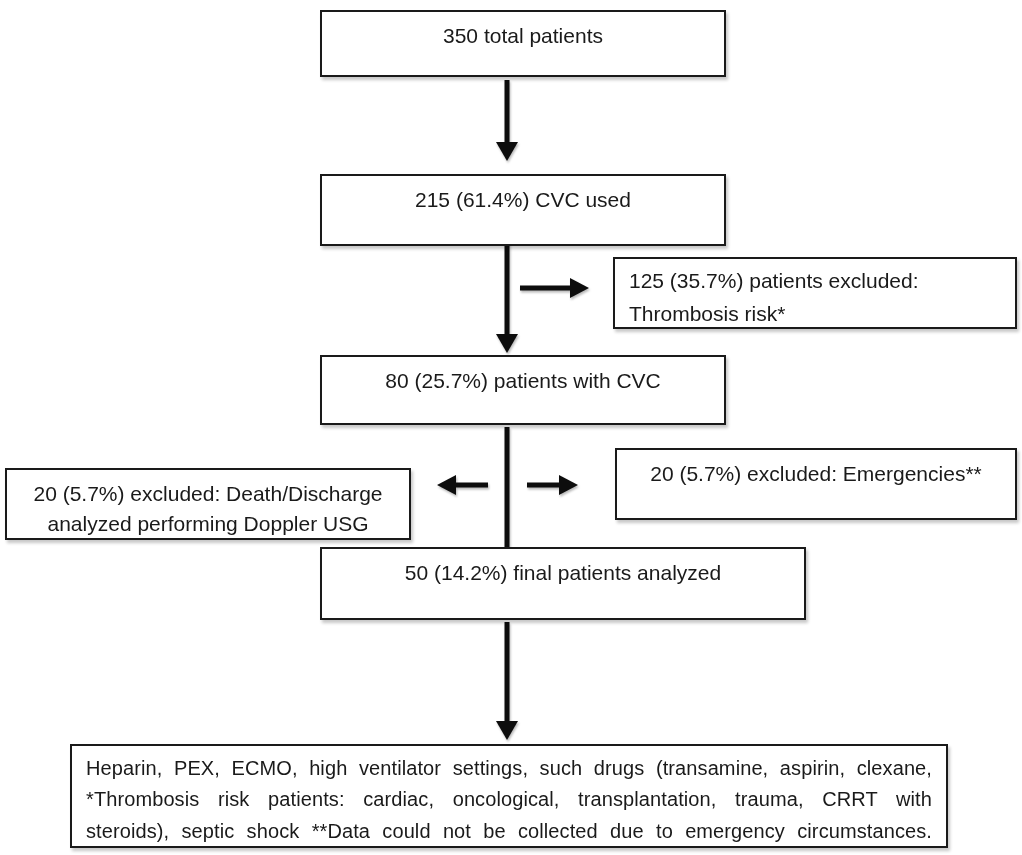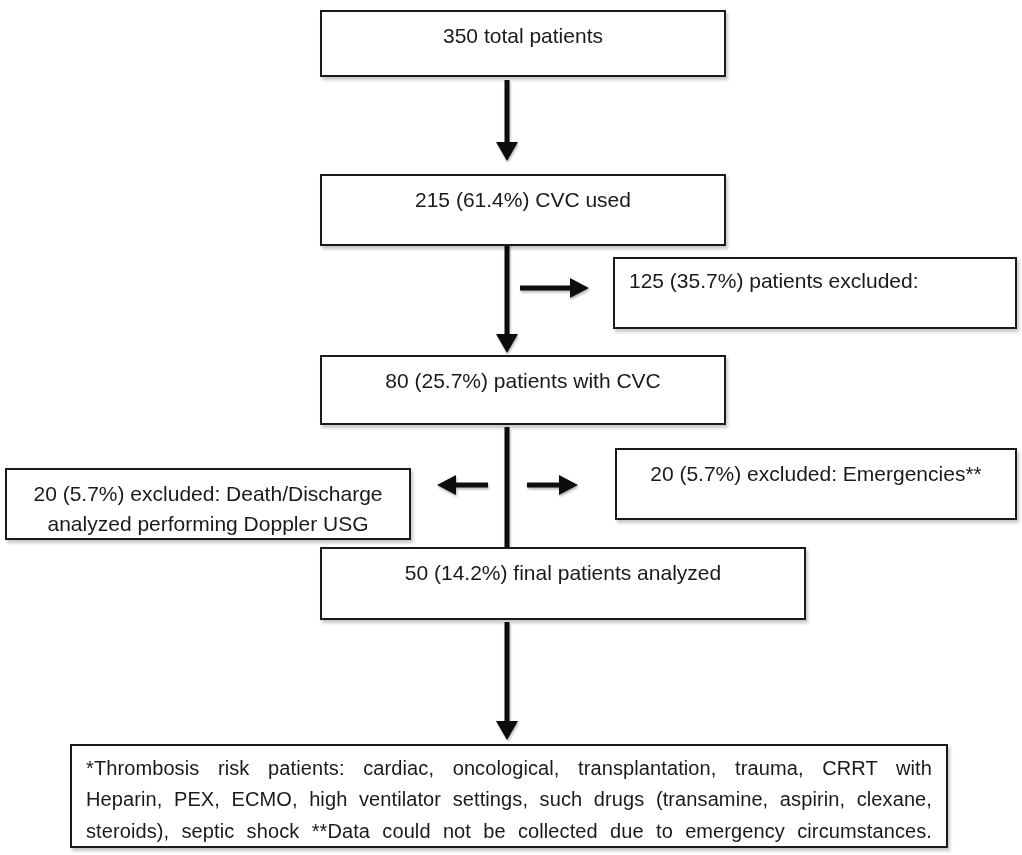--- a/index.html
+++ b/index.html
@@ -108,38 +108,39 @@
   <div class="box" id="box-total">
     <span>350 total patients</span>
   </div>
 
   <div class="box" id="box-cvc-used">
     <span>215 (61.4%) CVC used</span>
   </div>
 
   <div class="box left-align" id="box-excl-thrombosis">
     <div>125 (35.7%) patients excluded:</div>
+    <div>Thrombosis risk*</div>
   </div>
 
   <div class="box" id="box-patients-cvc">
     <span>80 (25.7%) patients with CVC</span>
   </div>
 
   <div class="box" id="box-excl-death">
     <div>20 (5.7%) excluded: Death/Discharge</div>
     <div>analyzed performing Doppler USG</div>
   </div>
 
   <div class="box" id="box-excl-emerg">
     <span>20 (5.7%) excluded: Emergencies**</span>
   </div>
 
   <div class="box" id="box-final">
     <span>50 (14.2%) final patients analyzed</span>
   </div>
 
   <div class="box footnote" id="box-footnote">
+    <div class="jline">Heparin, PEX, ECMO, high ventilator settings, such drugs (transamine, aspirin, clexane,</div>
     <div class="jline">*Thrombosis risk patients: cardiac, oncological, transplantation, trauma, CRRT with</div>
-    <div class="jline">Heparin, PEX, ECMO, high ventilator settings, such drugs (transamine, aspirin, clexane,</div>
     <div class="jline">steroids), septic shock **Data could not be collected due to emergency circumstances.</div>
   </div>
 
 </div>
 
 </body></html>

